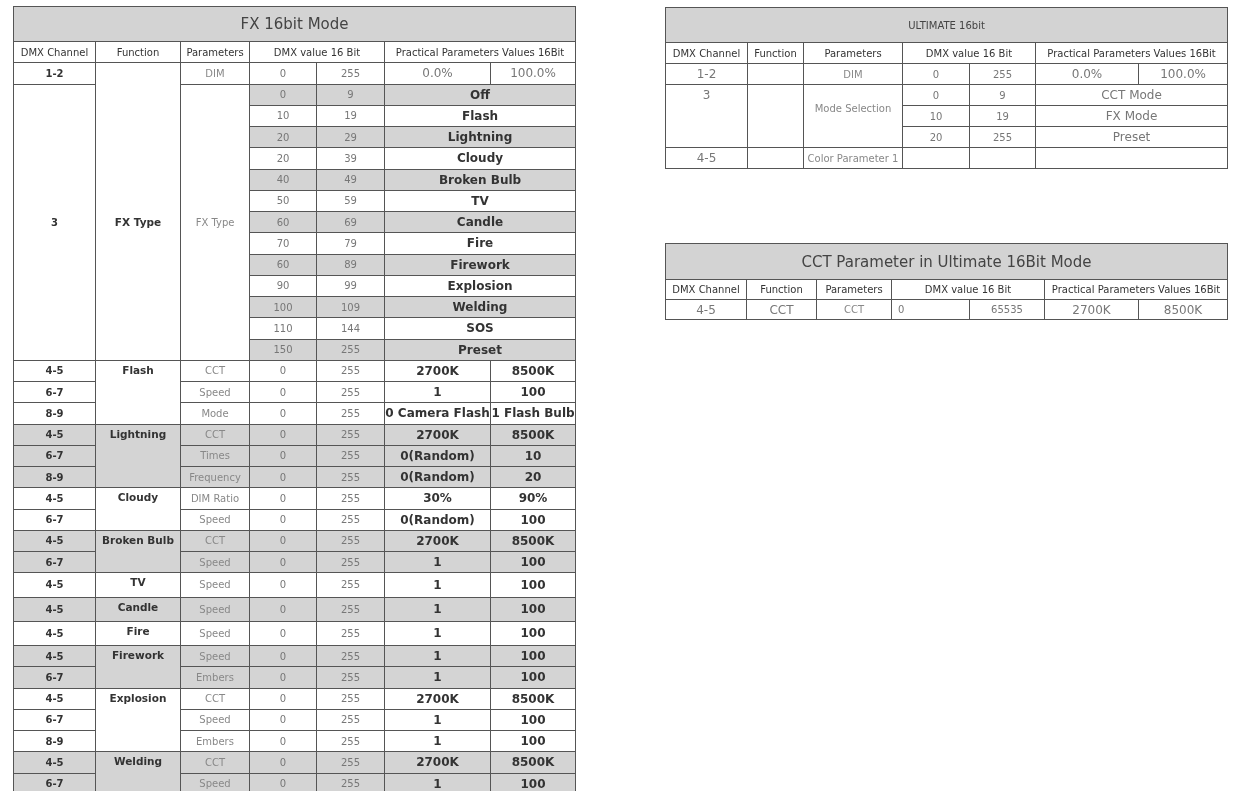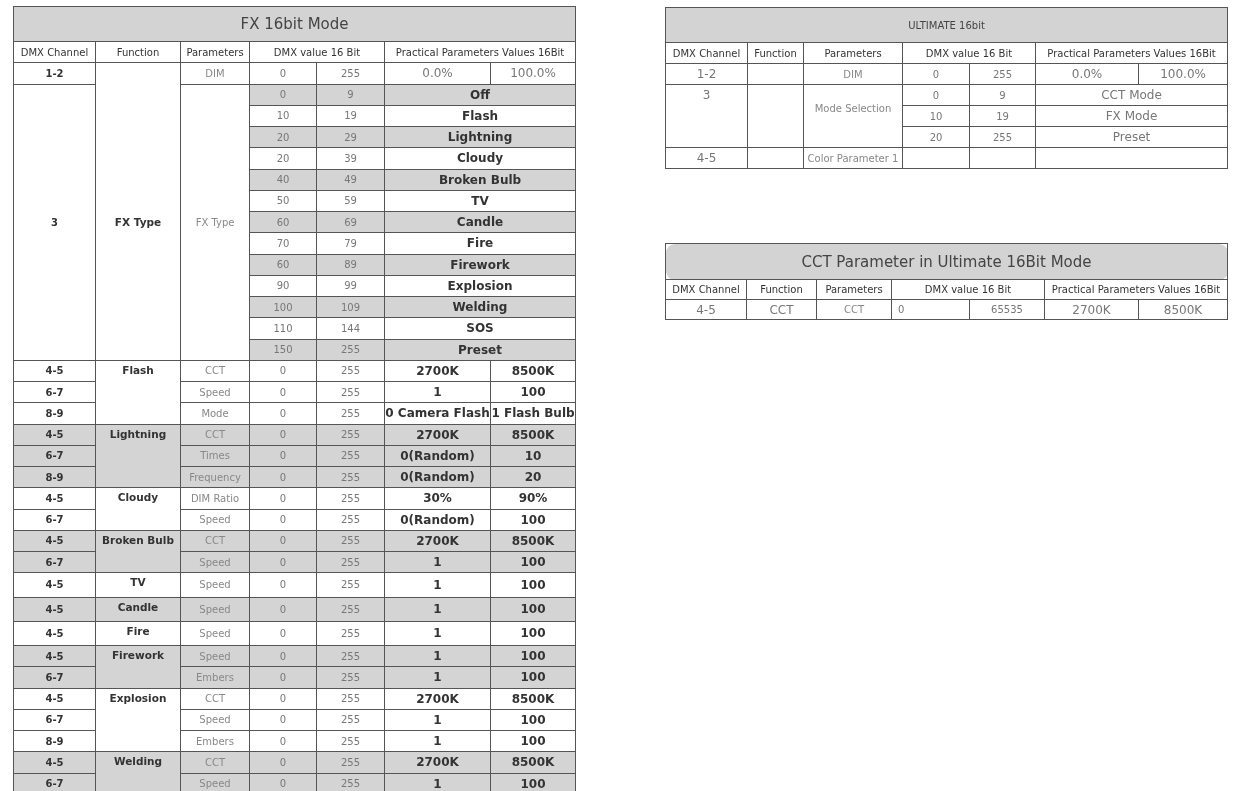--- a/index.html
+++ b/index.html
@@ -17,21 +17,21 @@
   .pv { font-size: 12px; color: #333; font-weight: bold; }
   .pl { font-size: 12px; color: #777; font-weight: normal; }
   #fx { left: 13px; top: 6px; width: 562px; }
   #fx td { height: 20.26px; }
   #fx .title { height: 34px; font-size: 15px; }
   #ult { left: 665px; top: 7px; width: 562px; }
   #ult td { height: 20px; }
   #ult .title { height: 34px; font-size: 10px; }
   #cct { left: 665px; top: 243px; width: 562px; }
   #cct td { height: 19px; }
-  #cct .title { height: 35px; font-size: 15px; border-radius: 9px; }
+  #cct .title { height: 35px; font-size: 15px; }
 </style>
 </head>
 <body>
 
 <table id="fx">
   <colgroup>
     <col style="width:82px">
       <col style="width:85px">
       <col style="width:69px">
     <col style="width:67px">

